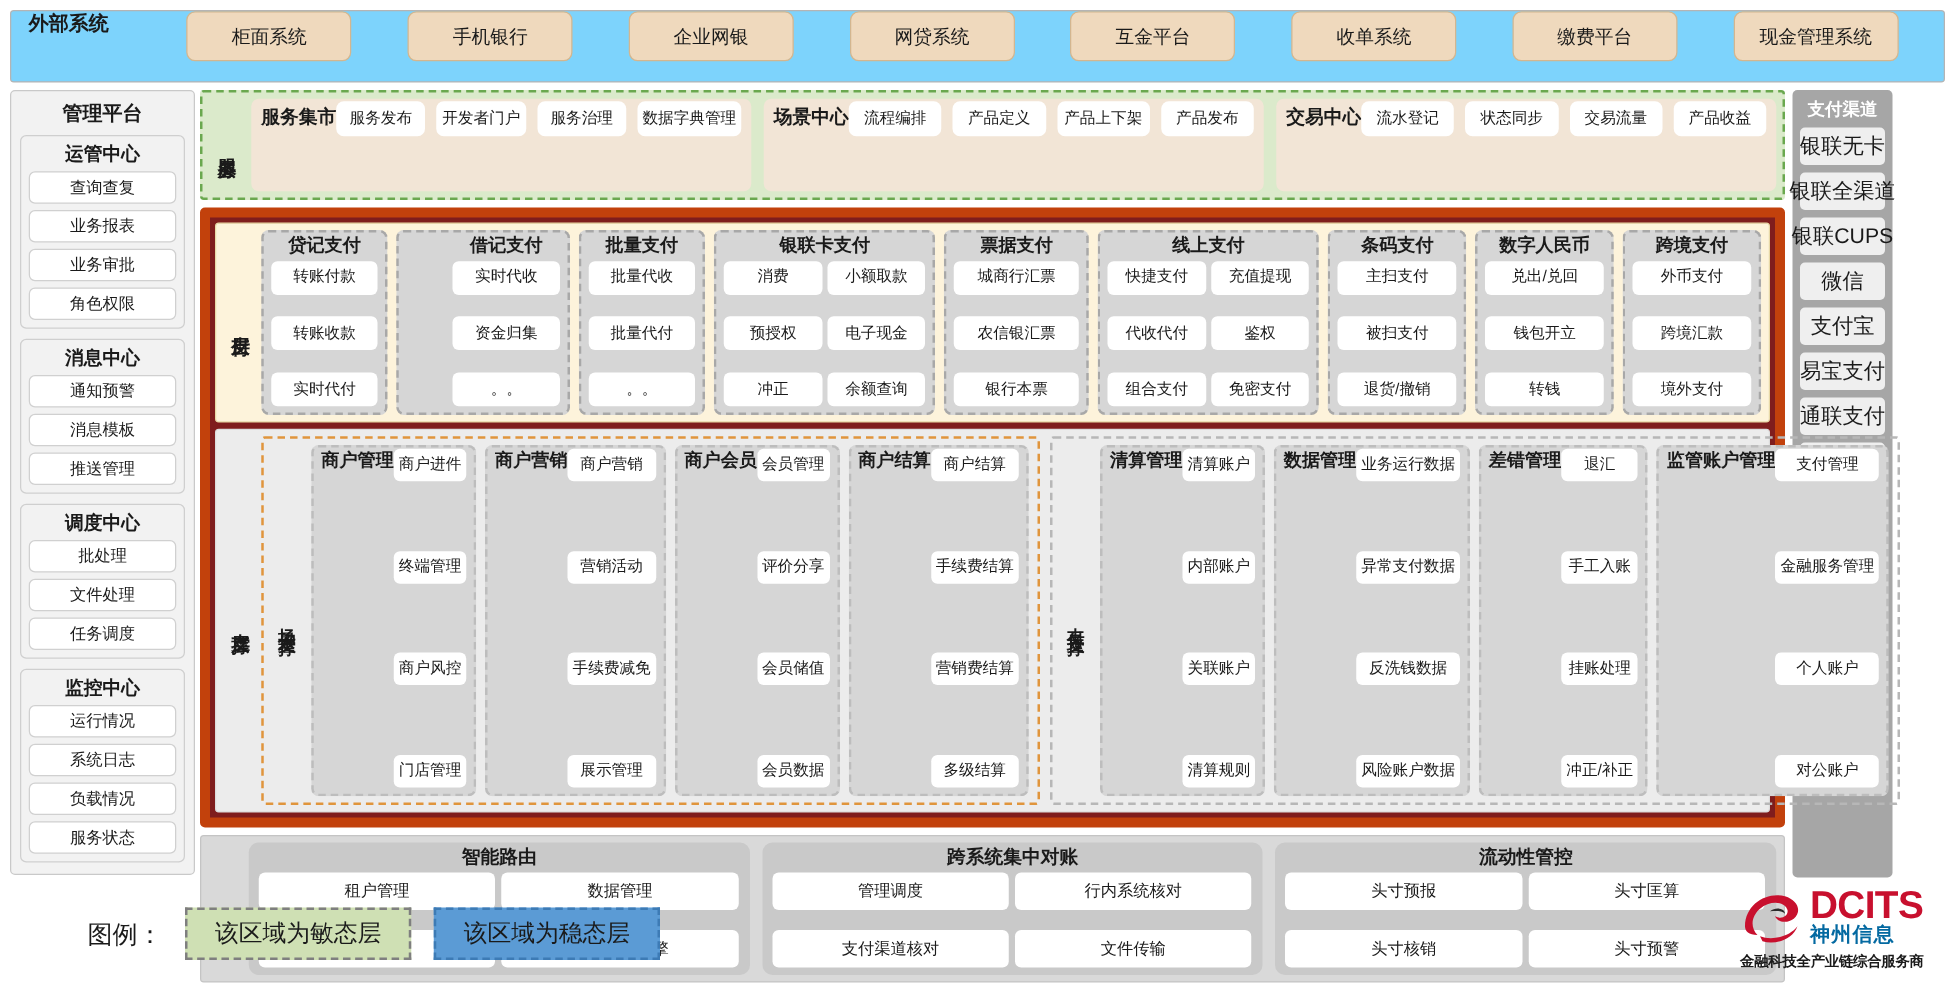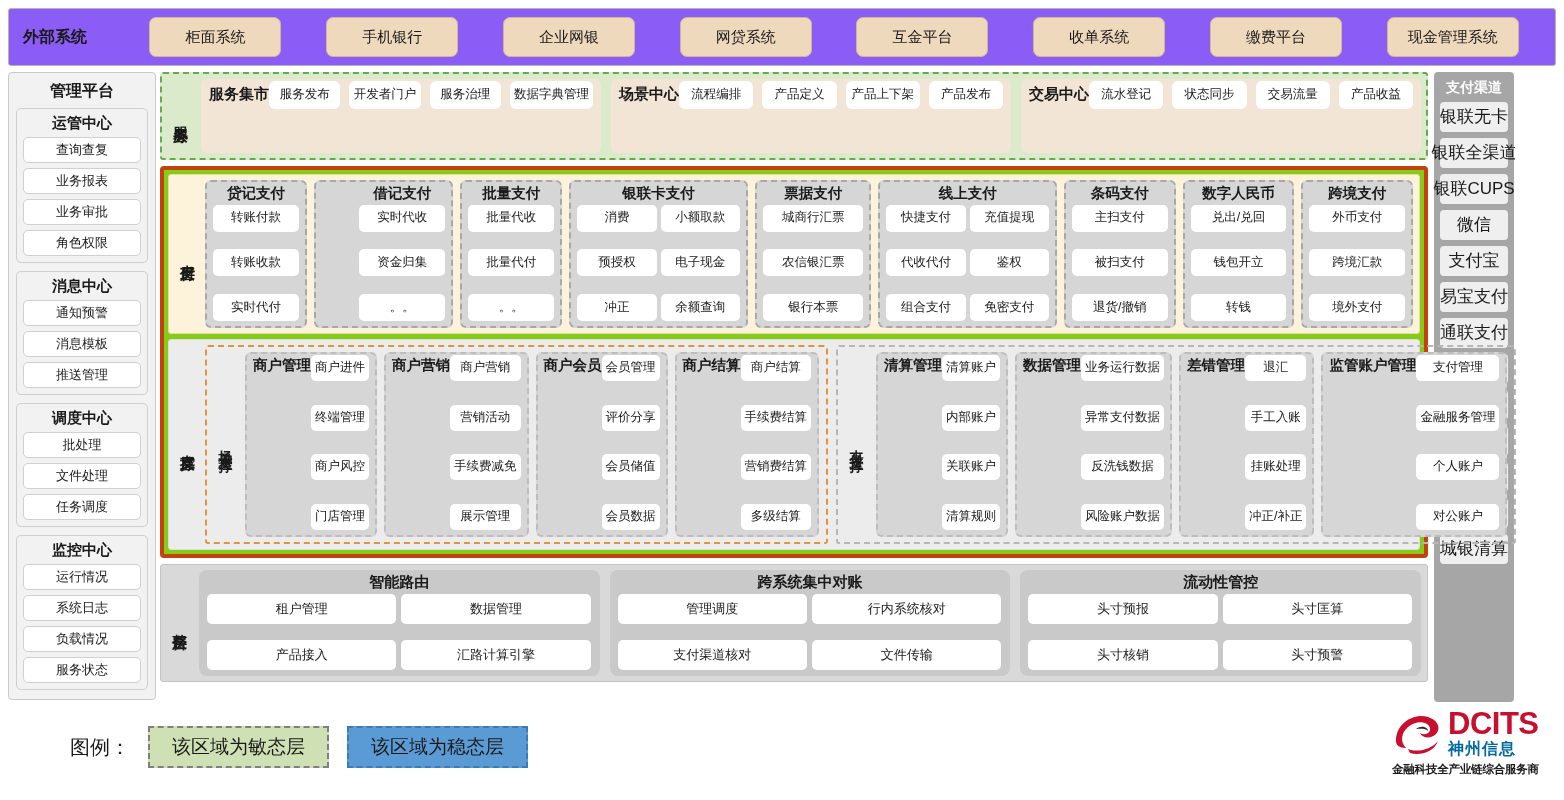--- a/index.html
+++ b/index.html
@@ -37,22 +37,22 @@
     text-orientation:upright;
     font-weight:bold;
     letter-spacing:1px;
     display:flex; align-items:center; justify-content:center;
     white-space:nowrap;
   }
 
   
   #ext-bar{
     position:absolute; left:8px; top:8px; width:1548px; height:58px;
-    background:#8b5cf6; border:1px solid #b4b4b4; border-radius:3px;
-    display:flex; align-items:center; padding:0 14px;
+    background:#7dd3fc; border:1px solid #b4b4b4; border-radius:3px;
+    display:flex; padding:0 14px;
   }
   #ext-bar .ext-title{ font-weight:bold; font-size:16px; width:104px; flex:none; }
   #ext-bar .ext-items{ flex:1; display:flex; gap:0; justify-content:space-around; }
   .ext-chip{
     background:#efd9bd; border:1px solid #d3b68f; border-radius:7px;
     width:132px; height:40px;
     display:flex;align-items:center;justify-content:center;
     font-size:15px; white-space:nowrap;
   }
 
@@ -91,22 +91,22 @@
   .svc-card{
     flex:1; background:#f2e5d6; border-radius:6px; padding:2px 8px 7px;
     display:flex; flex-direction:row;
   }
   .svc-card .grp-title{ font-size:15px; }
   .svc-card .row{ display:flex; gap:9px; justify-content:center; flex:1; }
   .svc-card .chip{ flex:1; border:none; height:28px; font-size:12.5px; border-radius:6px; }
 
   
   #stable{
-    margin-top:6px; height:392px;
-    background:#84cc16; border:4px solid #c2410c; border-radius:4px;
+    margin-top:6px; height:496px;
+    background:#7f1d1d; border:8px solid #c2410c; border-radius:4px;
     padding:4px; display:flex; flex-direction:column; gap:5px;
   }
   
   #pay-layer{
     background:#fdf3db; border:1px solid #e8d9a8; border-radius:3px;
     height:160px; padding:5px 6px; display:flex; gap:6px;
   }
   #pay-layer .vlabel{ width:24px; font-size:15px; flex:none; }
   #pay-cols{ flex:1; display:flex; gap:7px; }
   .pay-col{

